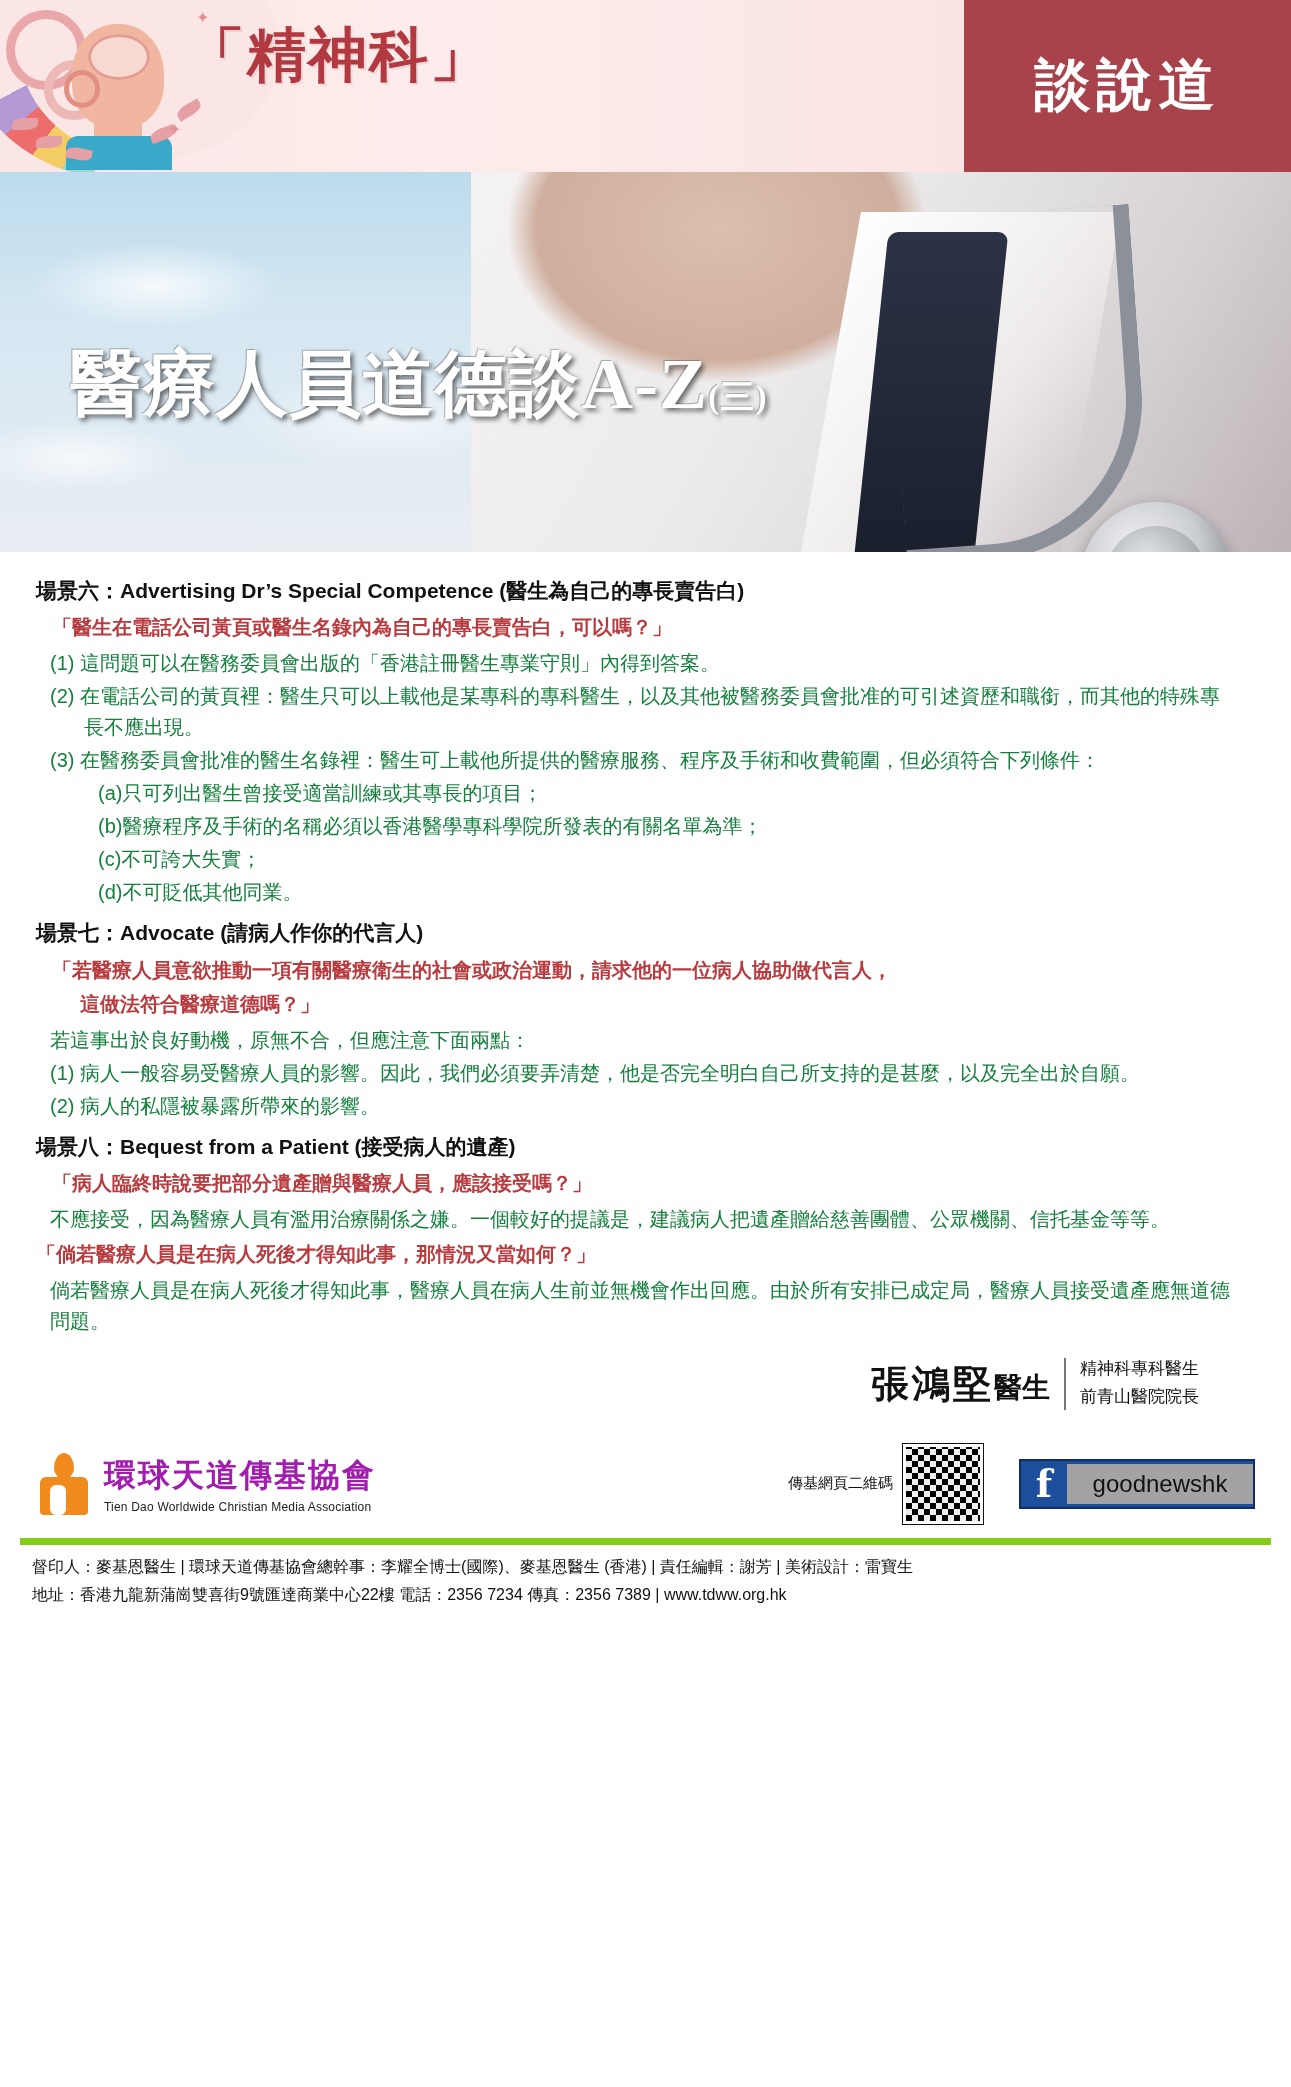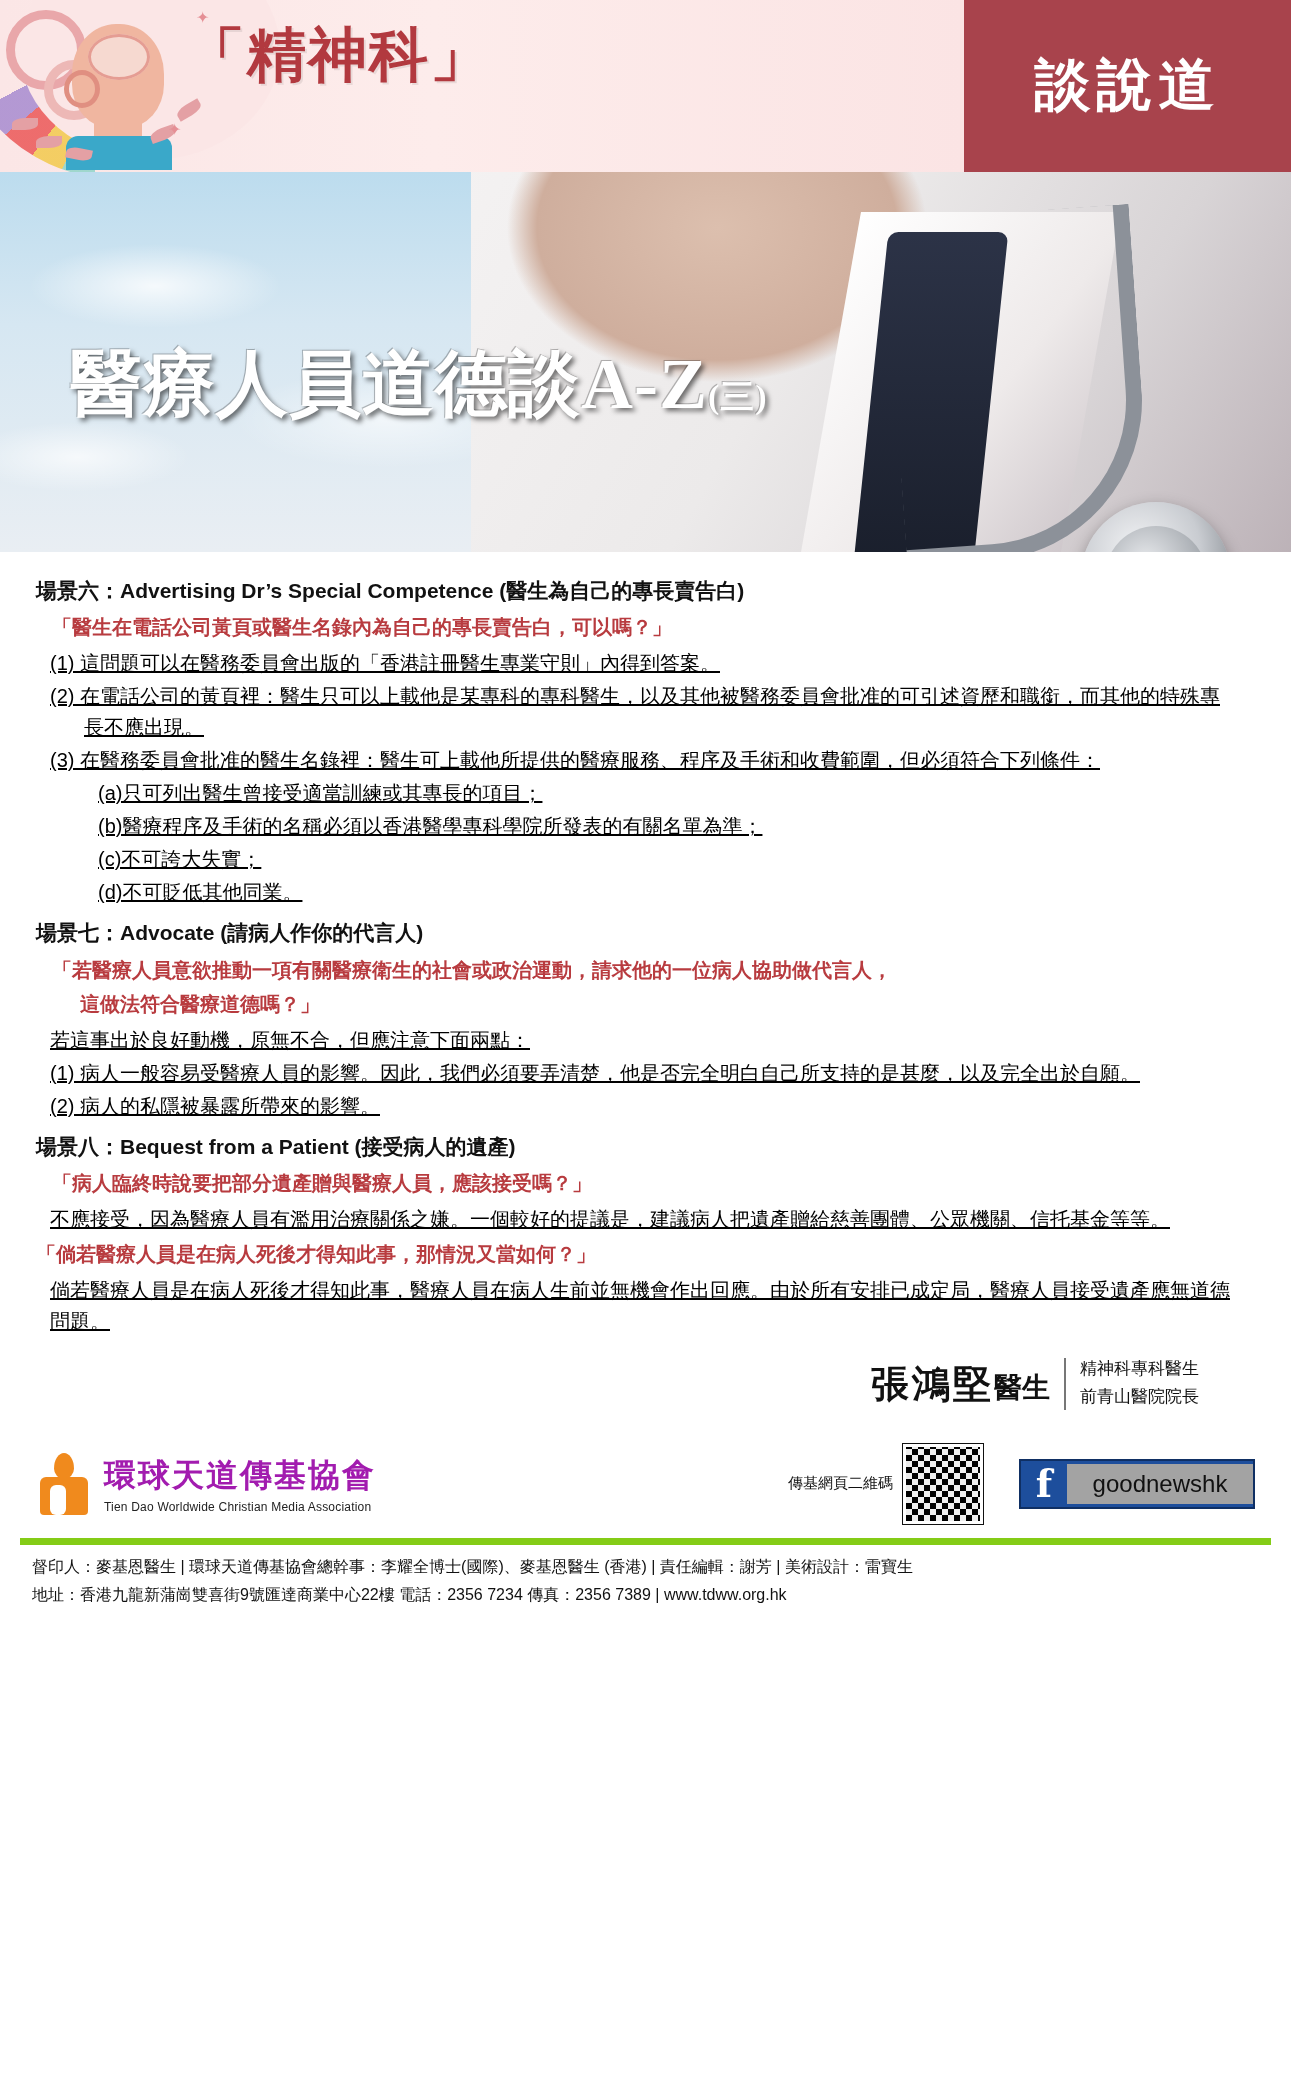--- a/index.html
+++ b/index.html
@@ -134,23 +134,22 @@
   
   .content{padding:14px 40px 0 36px;}
   .sec-head{
     font-size:21px;font-weight:bold;color:#111;margin:10px 0 6px 0;line-height:1.45;
   }
   .quote{
     font-size:20px;font-weight:bold;color:#b83b3f;line-height:1.5;margin:4px 0 6px 16px;
   }
   .quote.flush{margin-left:0;}
   .para{
-    font-size:20px;color:#000000;line-height:1.55;margin:2px 12px 2px 14px;
+    font-size:20px;color:#15803d;line-height:1.55;margin:2px 12px 2px 14px;
     text-indent:0;
-    text-decoration:underline;
   }
   .para.hang{padding-left:34px;text-indent:-34px;}
   .sub{margin-left:62px;}
 
   
   .signature{
     display:flex;justify-content:flex-end;align-items:flex-end;
     margin:18px 52px 0 0;gap:14px;
   }
   .sig-name{

